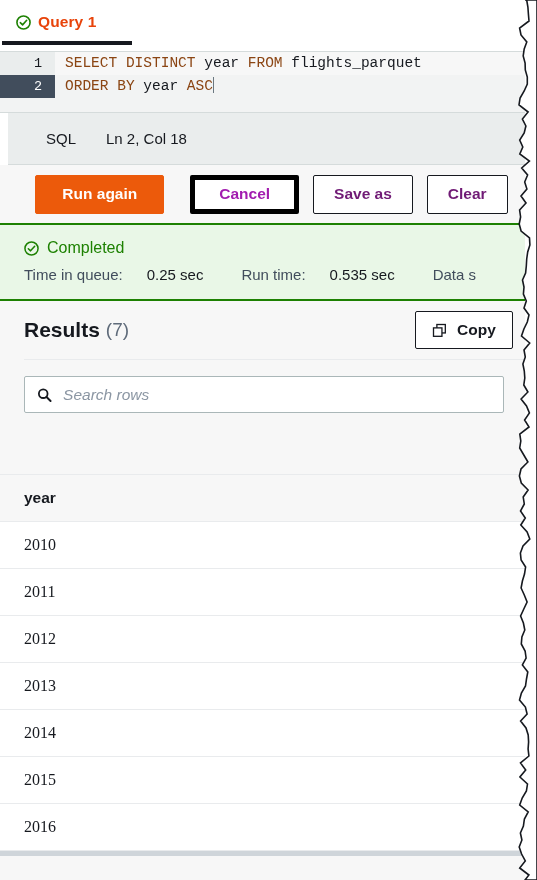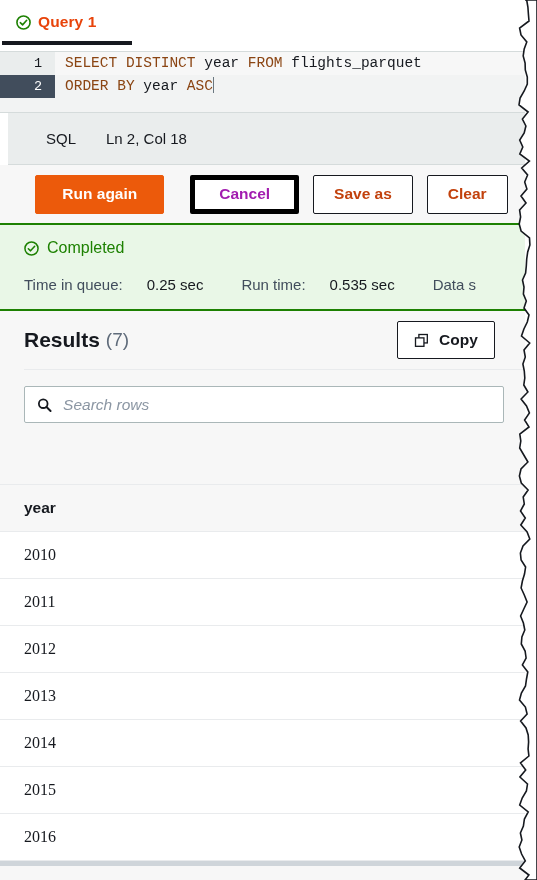--- a/index.html
+++ b/index.html
@@ -165,40 +165,40 @@
   .btn-disabled {
     background: #ffffff;
     color: #a21caf;
     border: 5px solid #000000;
     cursor: default;
     padding: 0 24px;
     margin-left: 12px;
   }
   .btn-normal {
     background: #ffffff;
-    color: #c2410c;
+    color: #701a75;
     border: 1px solid #16191f;
     padding: 0 20px;
   }
 
   
   .banner {
     margin: 0;
     background: #e9f7e7;
     border-top: 2px solid #1d8102;
     border-bottom: 2px solid #1d8102;
     padding: 14px 0 16px 24px;
   }
   .banner-title {
     display: flex;
     align-items: center;
     gap: 8px;
     font-size: 16px;
     color: #1d8102;
-    margin-bottom: 19px;
+    margin-bottom: 9px;
   }
   .banner-stats {
     display: flex;
     gap: 38px;
     font-size: 15px;
     color: #414d5c;
     white-space: nowrap;
   }
   .stat { display: flex; gap: 24px; }
   .stat .val { color: #16191f; }
@@ -221,21 +221,21 @@
     color: #16191f;
   }
   .results-count {
     font-size: 19px;
     font-weight: normal;
     color: #5f6b7a;
     margin-left: 6px;
   }
   .copy-btn {
     position: absolute;
-    left: 397px;
+    left: 415px;
     top: 10px;
     height: 38px;
     padding: 0 16px;
     background: #ffffff;
     border: 1px solid #16191f;
     border-radius: 2px;
     display: flex;
     align-items: center;
     gap: 10px;
     font-size: 15.5px;

